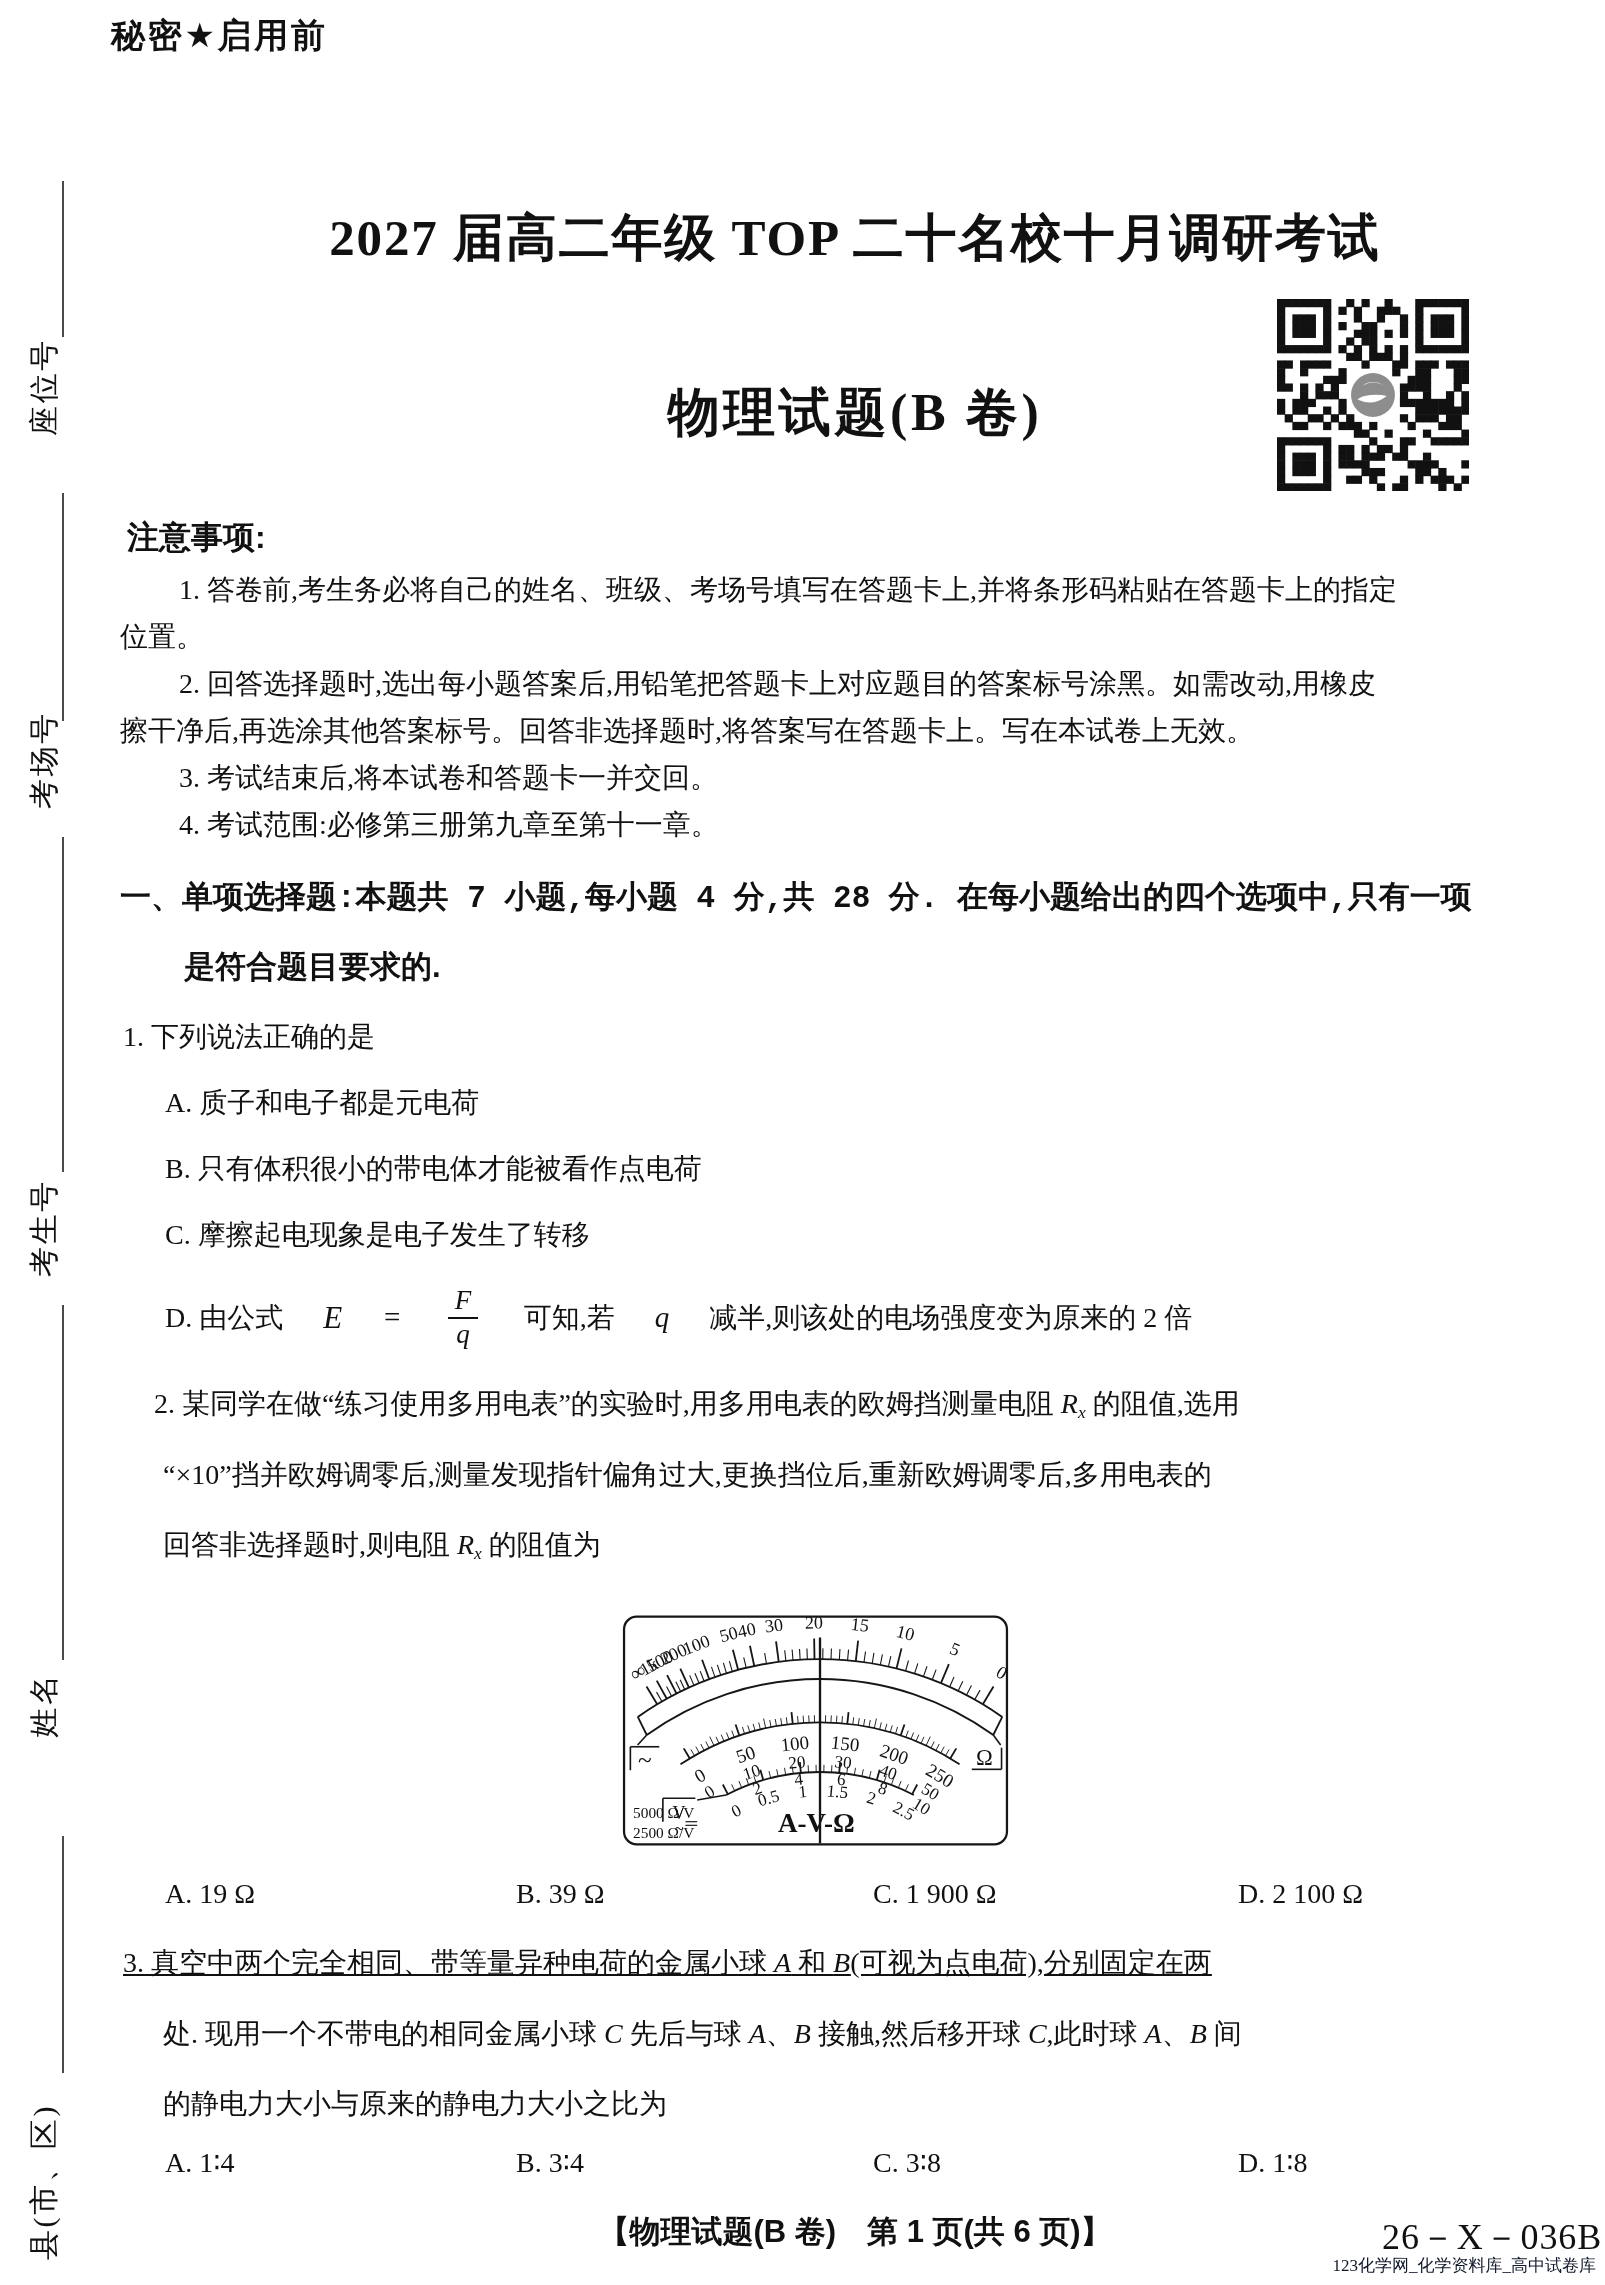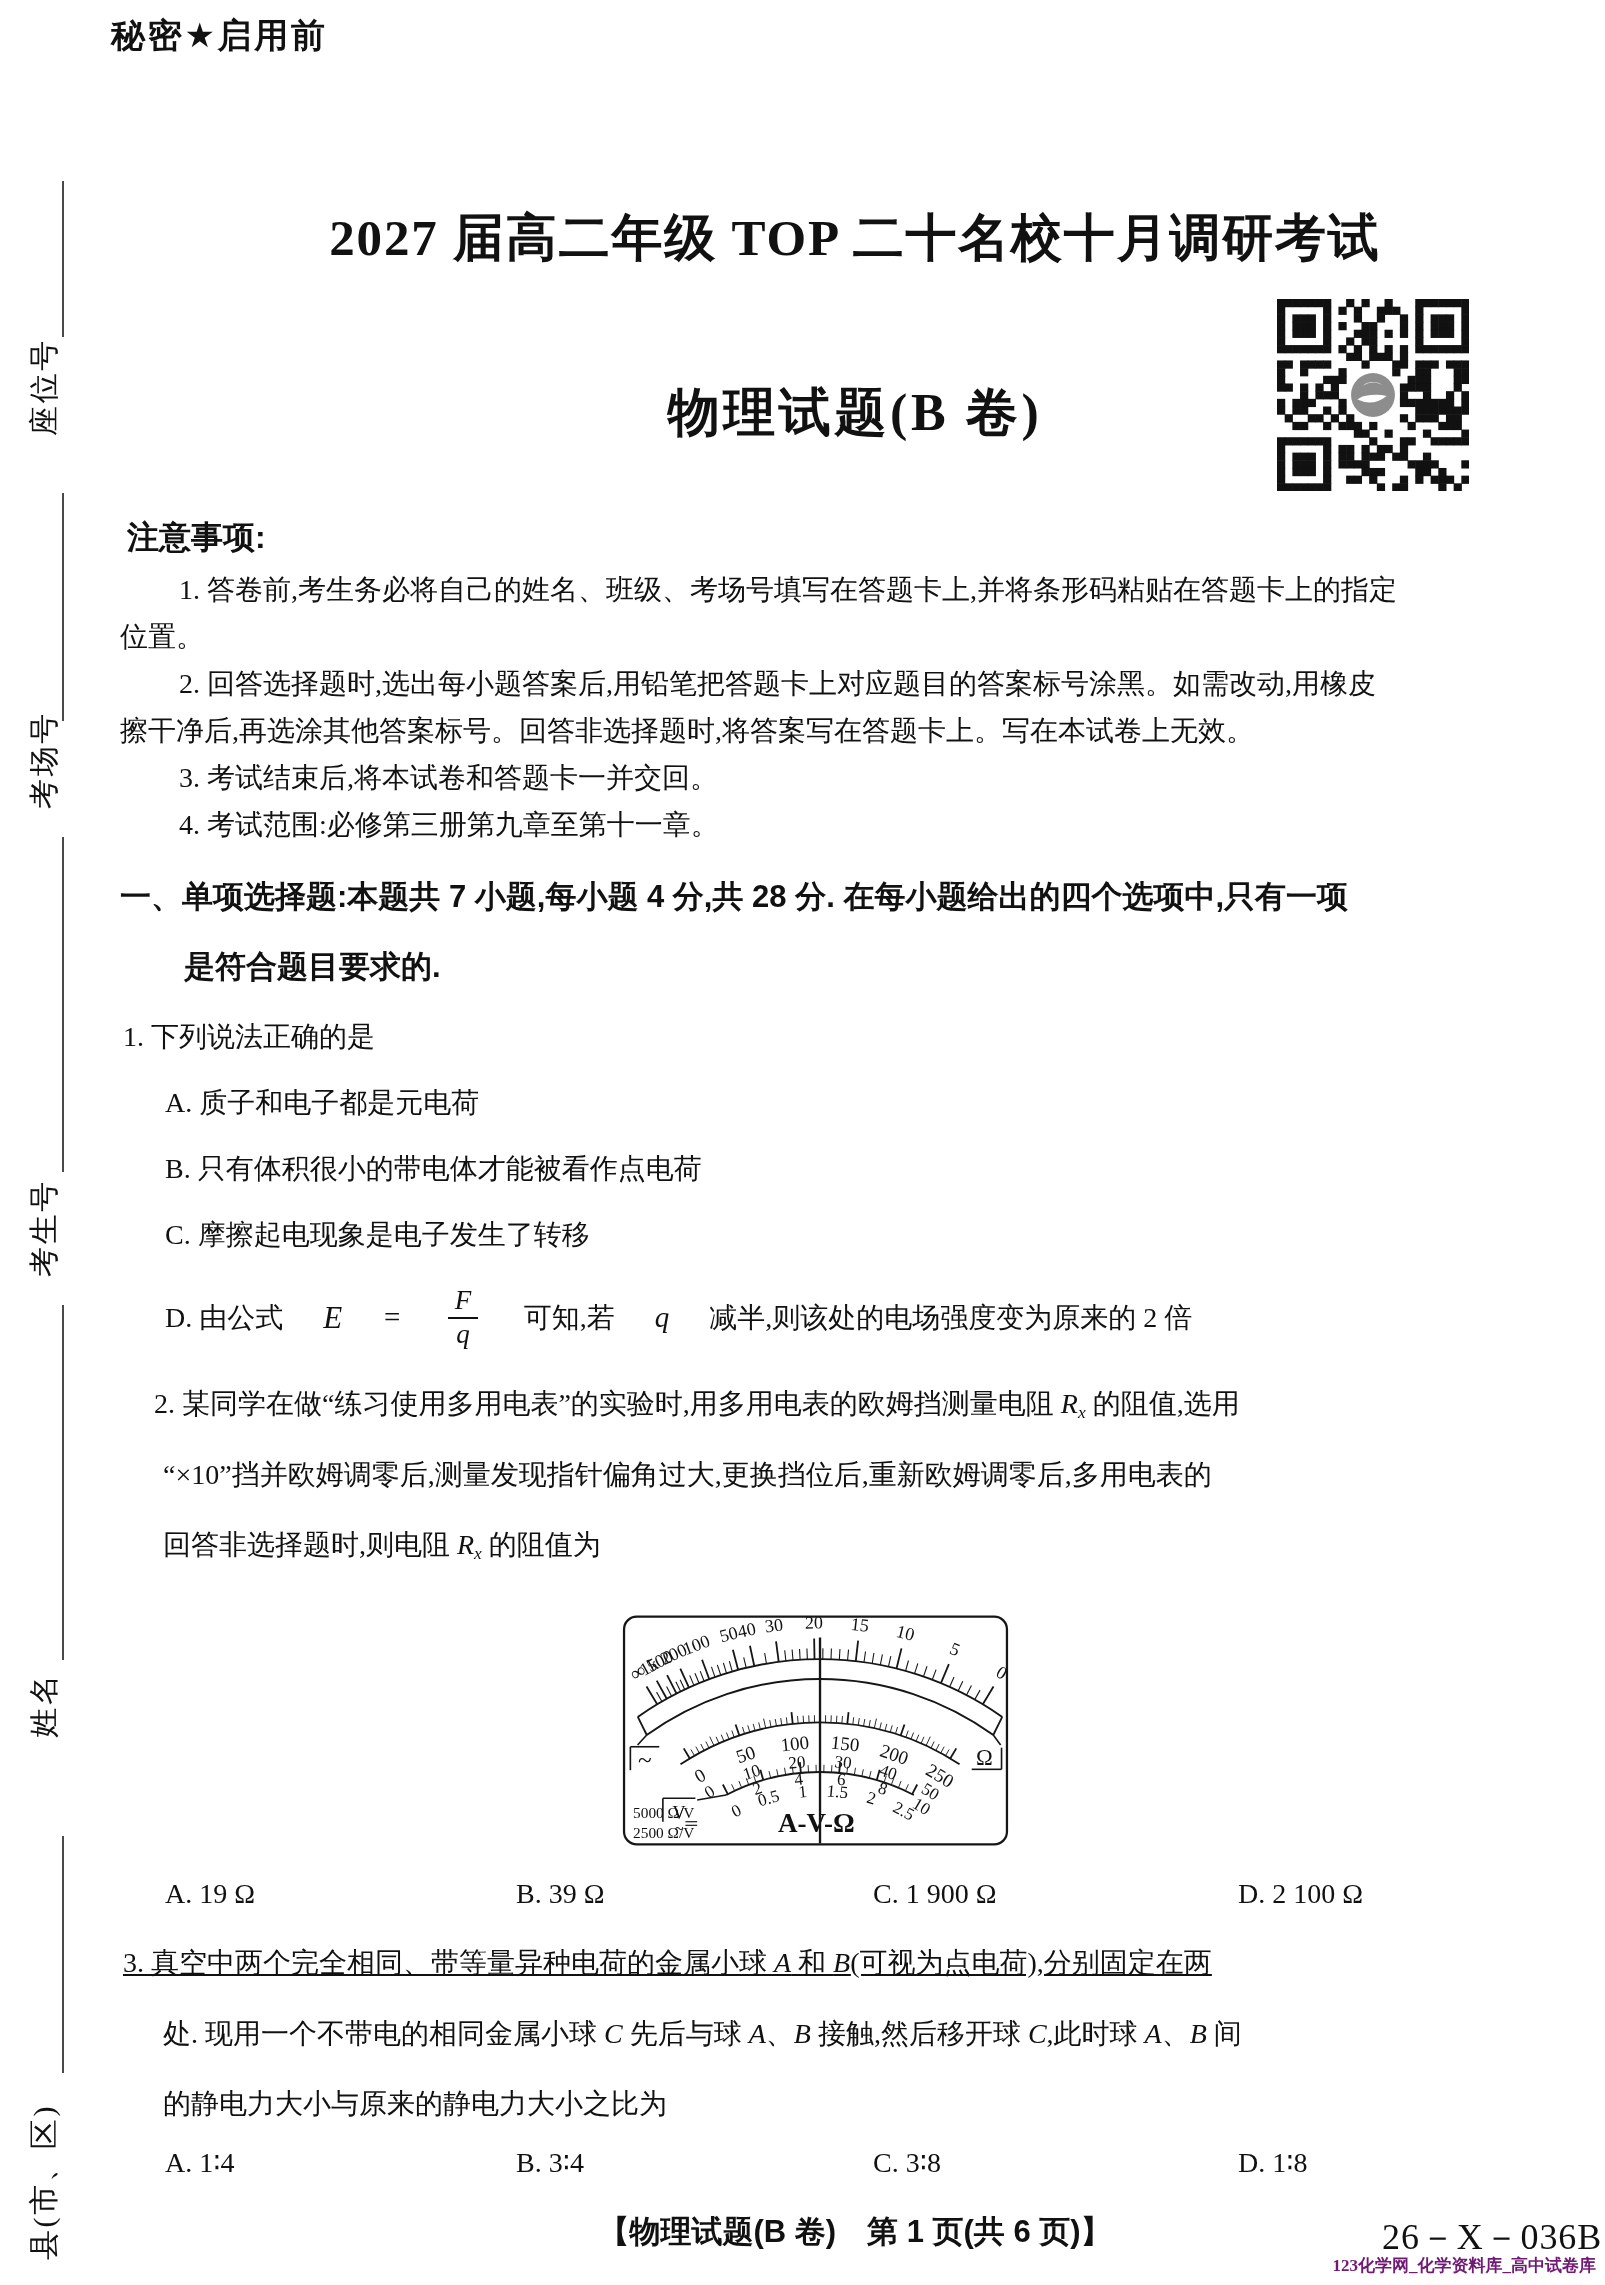--- a/index.html
+++ b/index.html
@@ -15,41 +15,41 @@
   .security{top:12.7px;left:111px;font-size:34px;letter-spacing:2.7px;}
   .title{top:204px;left:113px;width:1484px;text-align:center;font-size:51px;font-weight:700;letter-spacing:1.8px;}
   .subtitle{top:378px;left:113px;width:1484px;text-align:center;font-size:52px;font-weight:700;letter-spacing:3.6px;}
   .qr{position:absolute;left:1277px;top:299px;width:192px;height:192px;}
   
   .notice-head{top:516px;left:127px;font-size:32px;}
   .n1a{top:570px;left:179px;} .n1b{top:617px;left:120px;}
   .n2a{top:664px;left:179px;} .n2b{top:711px;left:120px;}
   .n3{top:758px;left:179px;}  .n4{top:805px;left:179px;}
   
-  .sec1{top:876px;left:120px;font-size:31px;}
+  .sec1{top:876px;left:120px;font-size:31px;font-family:Liberation Mono, monospace;}
   .sec2{top:946px;left:184px;font-size:31px;}
   
   .q1stem{top:1017px;left:123px;}
   .q1a{top:1084px;left:165px;} .q1b{top:1150px;left:165px;} .q1c{top:1216px;left:165px;}
   .q1d{top:1265px;left:165px;height:105px;display:flex;align-items:center;font-size:28px;gap:40px;}
   .frac{display:inline-flex;flex-direction:column;align-items:center;vertical-align:middle;
         font-style:italic;line-height:1.05;font-size:27px;margin:0 5.4px;}
   .frac .num{border-bottom:2.3px solid #111;padding:0 7.2px 1.8px 7.2px;}
   .frac .den{padding-top:1.8px;}
   
   .q2l1{top:1384px;left:126px;margin-left:28px;} .q2l2{top:1455px;left:163px;} .q2l3{top:1525px;left:163px;}
   .figure{position:absolute;left:621px;top:1614px;width:389px;height:233px;}
   .optrow .o1{left:165px;} .optrow .o2{left:516px;} .optrow .o3{left:873px;} .optrow .o4{left:1238px;}
   .q2opts span{position:absolute;top:1878px;}
   .q3l1{top:1943px;left:123px;text-decoration:underline;} .q3l2{top:2014px;left:163px;} .q3l3{top:2084px;left:163px;}
   .q3opts span{position:absolute;top:2146px;}
   
   .footer-label{top:2211px;left:113px;width:1484px;text-align:center;font-size:31px;}
   .footer-code{top:2213px;left:1382px;font-size:36px;letter-spacing:0.9px;}
-  .watermark{top:2254px;left:1076px;width:520px;text-align:right;font-size:17px;color:#701a75;font-weight:bold;}
+  .watermark{top:2254px;left:1076px;width:520px;text-align:right;font-size:17px;color:#0f172a;}
   
   .rail-line{position:absolute;left:62px;width:1.8px;background:#4a4a4a;}
   .rail-label{position:absolute;left:44px;font-size:30px;letter-spacing:2.7px;
               transform:translate(-50%,-50%) rotate(-90deg);transform-origin:center;white-space:nowrap;}
   .rl1{top:181px;height:156px;} .rl2{top:493px;height:228px;} .rl3{top:837px;height:335px;}
   .rl4{top:1305px;height:355px;} .rl5{top:1836px;height:237px;}
   .lb1{top:387px;} .lb2{top:760px;} .lb3{top:1228px;} .lb4{top:1705px;} .lb5{top:2182px;}
 </style>
 </head>
 <body>

